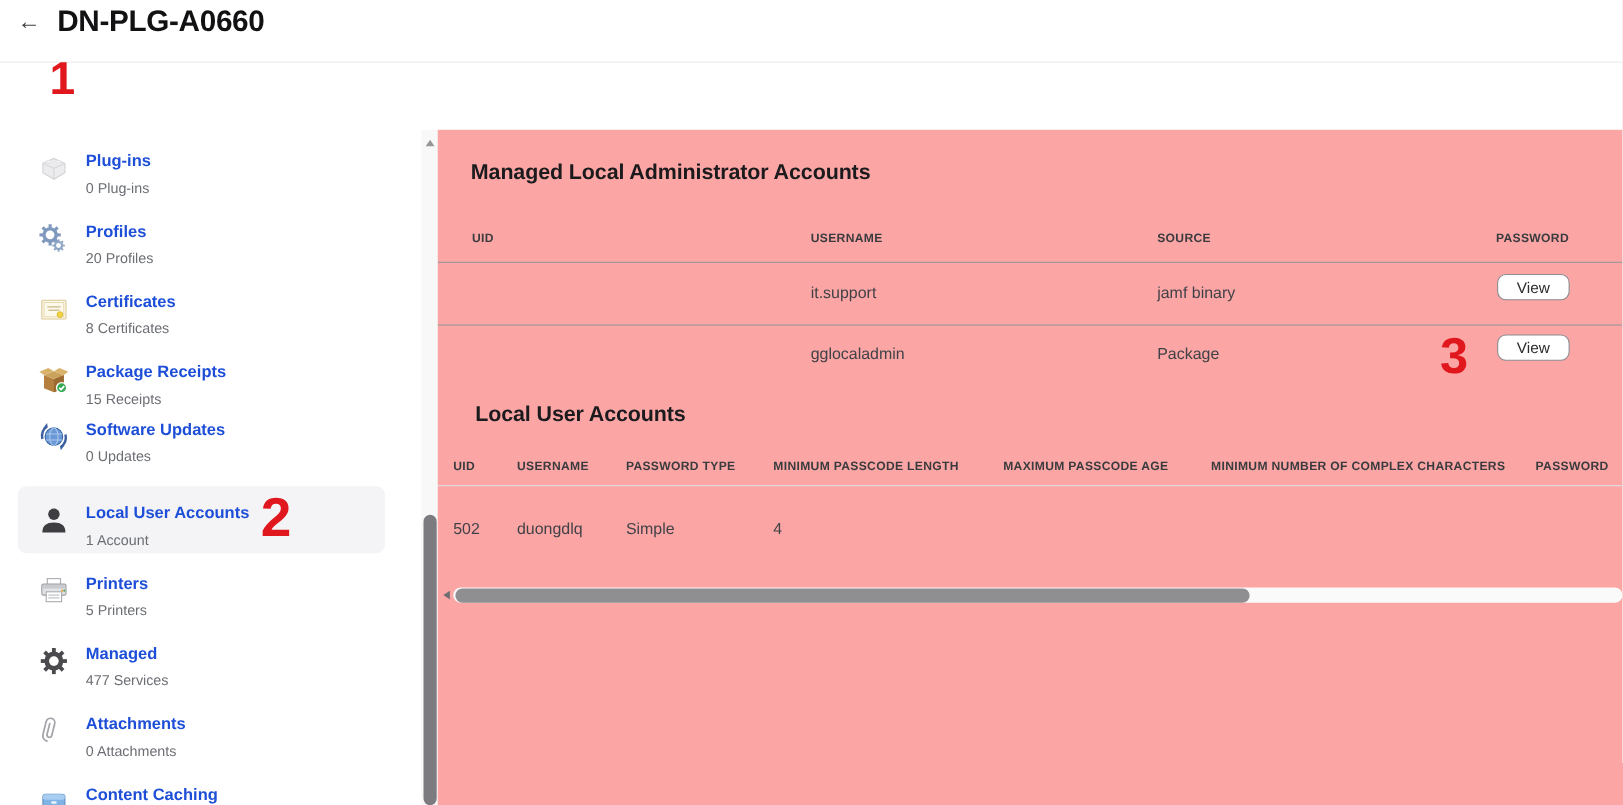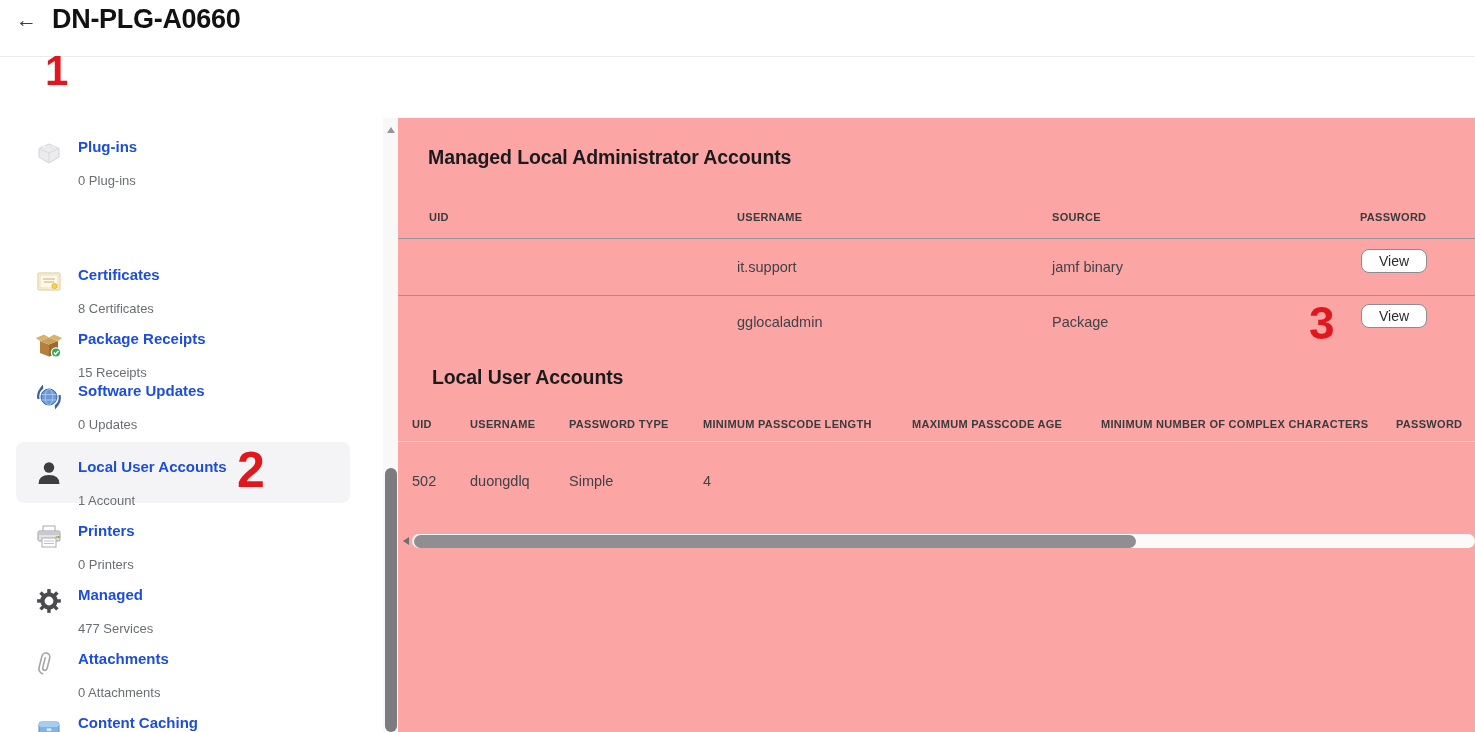--- a/index.html
+++ b/index.html
@@ -17,21 +17,21 @@
   .tab.active { color:#2a6be2; }
   .tab-underline { position:absolute; left:26px; top:56px; width:59px; height:4px; background:#2a6be2; border-radius:1px; }
 
   
   .sidebar { position:absolute; left:0; top:118px; width:398px; height:614px; background:#fff; border-right:1px solid #e7e7e9; }
   .side-item { position:absolute; left:16px; width:334px; height:61px; padding:16px 0 0 18px; border-radius:8px; display:flex; align-items:flex-start; cursor:pointer; }
   .side-item.selected { background:#f4f4f6; }
   .side-icon { width:30px; height:30px; flex:none; }
   .side-text { margin-left:14px; }
   .side-label { font-size:15px; font-weight:700; color:#1d4ed8; line-height:18px; }
-  .side-count { font-size:13px; color:#6b6e73; line-height:16px; margin-top:17px; }
+  .side-count { font-size:13px; color:#6b6e73; line-height:16px; margin-top:7px; }
 
   
   .vtrack { position:absolute; left:383px; top:118px; width:15px; height:614px; background:#f8f8f9; }
   .vup { position:absolute; left:387px; top:127px; width:0; height:0; border-left:4px solid transparent; border-right:4px solid transparent; border-bottom:6px solid #96969a; cursor:pointer; }
   .vthumb { position:absolute; left:385px; top:468px; width:12px; height:264px; background:#7c7c80; border-radius:6px; cursor:pointer; }
 
   
   .main { position:absolute; left:398px; top:118px; right:0; bottom:0; background:#fca5a5; overflow:hidden; }
   .h1 { position:absolute; font-size:19.5px; font-weight:700; color:#1b1b1d; letter-spacing:-0.1px; }
   .thead { position:absolute; font-size:11px; font-weight:700; letter-spacing:0.3px; color:#3a3b3e; white-space:nowrap; }
@@ -88,20 +88,34 @@
           <ellipse cx="10.5" cy="9" rx="2.6" ry="1.2" fill="#f6f6f7" stroke="#dcdcdf" stroke-width="0.7"></ellipse>
           <ellipse cx="19" cy="9" rx="2.6" ry="1.2" fill="#f6f6f7" stroke="#dcdcdf" stroke-width="0.7"></ellipse>
         </svg>
       </span>
       <span class="side-text">
         <div class="side-label">Plug-ins</div>
         <div class="side-count">0 Plug-ins</div>
       </span>
     </div>
 
+    <div class="side-item" style="top:68px">
+      <span class="side-icon">
+        <svg viewBox="0 0 30 30" width="30" height="30">
+          <use href="#gear8" fill="#7f98bd" transform="translate(1,1) scale(0.88)"></use>
+          <circle cx="11.5" cy="11.5" r="4" fill="#fff"></circle>
+          <use href="#gear8" fill="#90a6c6" transform="translate(13,15) scale(0.52)"></use>
+          <circle cx="19.2" cy="21.2" r="2.2" fill="#fff"></circle>
+        </svg>
+      </span>
+      <span class="side-text">
+        <div class="side-label">Profiles</div>
+        <div class="side-count">20 Profiles</div>
+      </span>
+    </div>
 
     <div class="side-item" style="top:132px">
       <span class="side-icon">
         <svg viewBox="0 0 30 30" width="30" height="30">
           <rect x="4" y="7" width="22" height="17" rx="1" fill="#fdf9ea" stroke="#d9c792"></rect>
           <rect x="6" y="9" width="18" height="13" fill="none" stroke="#e3d5a8" stroke-width="0.8"></rect>
           <path d="M9 13 h12 M10 16 h10" stroke="#b9a86e" stroke-width="0.9"></path>
           <circle cx="20.5" cy="20" r="2.6" fill="#f5d442" stroke="#d9b52e" stroke-width="0.8"></circle>
         </svg>
       </span>
@@ -167,21 +181,21 @@
           <rect x="4" y="9" width="22" height="10" rx="1.5" fill="#e3e3e6" stroke="#9a9ca1"></rect>
           <rect x="4.7" y="9.5" width="20.6" height="3.5" fill="#c9cace"></rect>
           <rect x="8" y="16" width="14" height="9" fill="#fff" stroke="#aaacb0"></rect>
           <path d="M10 19 h10 M10 21.5 h10" stroke="#c2c3c7"></path>
           <circle cx="22.5" cy="15" r="1" fill="#e8a33d"></circle>
           <circle cx="24.5" cy="15" r="1" fill="#58a65c"></circle>
         </svg>
       </span>
       <span class="side-text">
         <div class="side-label">Printers</div>
-        <div class="side-count">0 Printers</div>
+        <div class="side-count">5 Printers</div>
       </span>
     </div>
 
     <div class="side-item" style="top:452px">
       <span class="side-icon">
         <svg viewBox="0 0 30 30" width="30" height="30">
           <use href="#gear8" fill="#4b4b4f" transform="translate(2,2) scale(1.08)"></use>
           <circle cx="15" cy="15" r="4.4" fill="#fff"></circle>
         </svg>
       </span>

